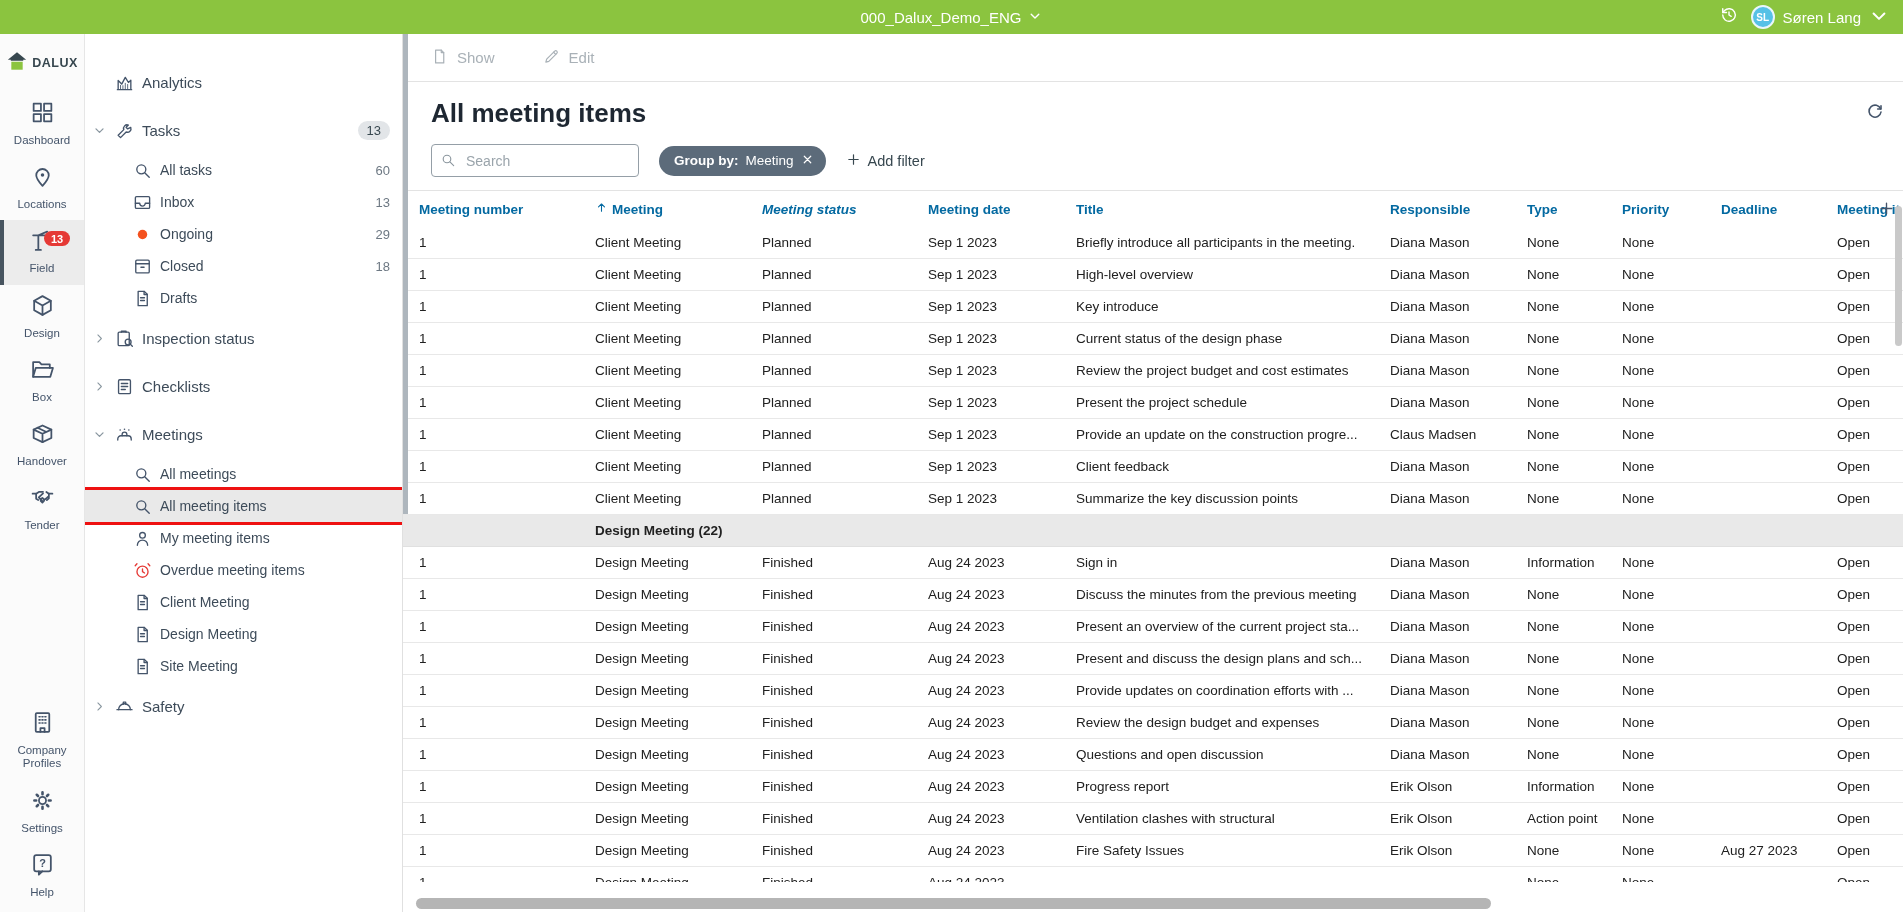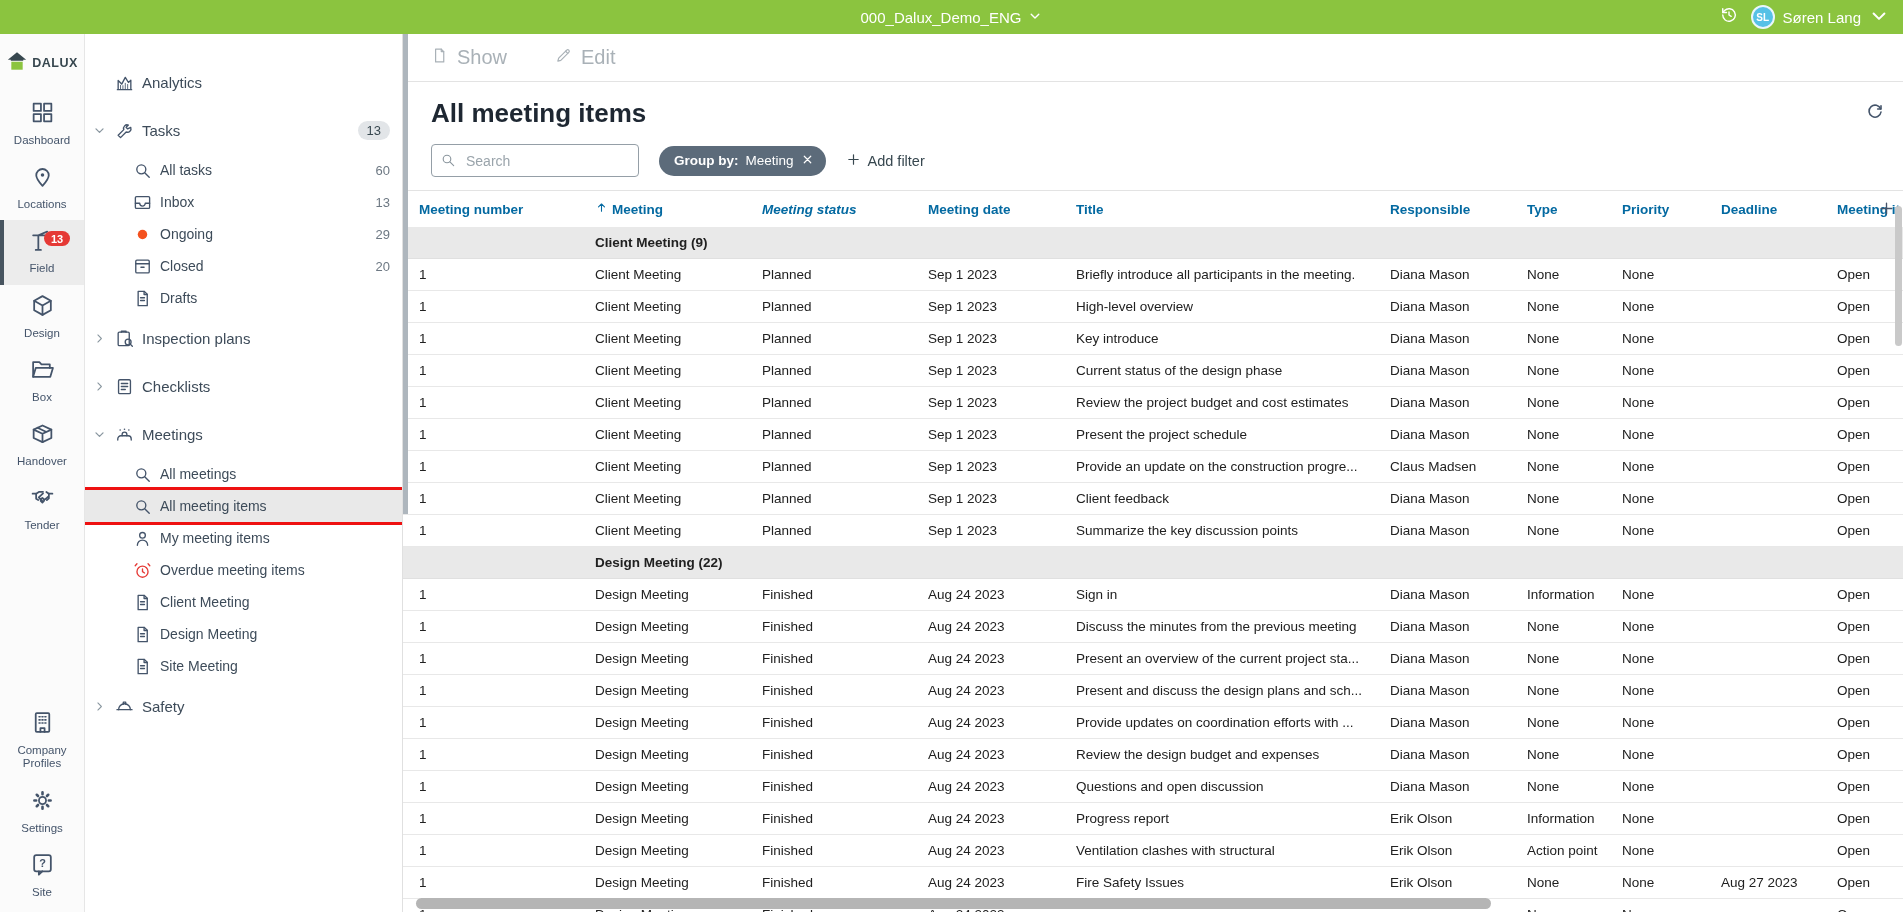--- a/index.html
+++ b/index.html
@@ -50,21 +50,21 @@
   .sb-item.top .sb-label { font-size:15px; }
   .sb-count { margin-right:12px; font-size:13px; color:#6d7883; }
   .sb-count.pill { background:#e2e5e8; color:#37474f; border-radius:10px; padding:2px 9px; }
   .sb-item.selected { background:#e9e9e9; outline:3px solid #ee1111; }
 
   
   .main { flex:1; position:relative; background:#fff; border-left:1px solid #e0e0e0; overflow:hidden; }
   .side-scroll { position:absolute; left:0; top:0; width:5px; height:480px; background:#aeb6bd; z-index:5; }
   .toolbar { height:48px; display:flex; align-items:center; gap:48px; padding-left:28px;
              border-bottom:1px solid #e3e3e3; }
-  .tool-btn { display:flex; align-items:center; gap:9px; color:#a9b1b7; font-size:20px; cursor:default; }
+  .tool-btn { display:flex; align-items:center; gap:9px; color:#a9b1b7; font-size:15px; cursor:default; }
   .tool-btn .ico svg { width:17px; height:17px; }
   .page-head { display:flex; justify-content:space-between; align-items:flex-start; padding:16px 18px 0 28px; }
   .page-title { font-size:26px; font-weight:bold; color:#1e2732; }
   .refresh-btn { color:#44546a; cursor:pointer; margin-top:4px; }
   .refresh-btn svg { width:20px; height:20px; }
   .filters { display:flex; align-items:center; gap:20px; padding:15px 28px 13px; }
   .search { position:relative; width:208px; height:33px; }
   .search input { width:100%; height:100%; border:1px solid #959fa7; border-radius:4px; outline:none;
                   padding:0 10px 0 34px; font-size:14px; color:#37474f;
                   font-family:"Liberation Sans","DejaVu Sans",sans-serif; }
@@ -205,21 +205,21 @@
                   <path d="M12 4.2v1.7M12 18.1v1.7M4.2 12h1.7M18.1 12h1.7M6.5 6.5l1.2 1.2M16.3 16.3l1.2 1.2M17.5 6.5l-1.2 1.2M7.7 16.3l-1.2 1.2" stroke-width="2.5"></path>
                 </svg></span></span>
                  <span class="rail-label">Settings</span>
           </div>
           <div class="rail-item">
             <span style="position:relative"><span class="ico "><svg viewBox="0 0 24 24" fill="none" stroke="currentColor" stroke-width="1.7" stroke-linecap="round" stroke-linejoin="round">
                   <rect x="4" y="3" width="16" height="15.5" rx="2"></rect>
                   <path d="M8.5 18.5v3.3l3.3-3.3"></path>
                   <text x="12" y="14.6" text-anchor="middle" font-size="10.5" font-weight="bold" fill="currentColor" stroke="none" font-family="Liberation Sans">?</text>
                 </svg></span></span>
-                 <span class="rail-label">Site</span>
+                 <span class="rail-label">Help</span>
           </div>
         </div>
     </div>
 
     <div class="sidebar">
       <div>
           <div class="sb-item top">
             <span class="sb-chev"></span>
     <span class="sb-ico ">
               <svg viewBox="0 0 24 24" fill="none" stroke="currentColor" stroke-width="1.7" stroke-linecap="round" stroke-linejoin="round">
@@ -278,21 +278,21 @@
           </div>
           <div class="sb-item child">
             <span class="sb-chev"></span>
     <span class="sb-ico ">
               <svg viewBox="0 0 24 24" fill="none" stroke="currentColor" stroke-width="1.7" stroke-linecap="round" stroke-linejoin="round">
                 <rect x="3.5" y="4" width="17" height="16" rx="1.5"></rect>
                 <path d="M3.5 8.5h17M10 13h4"></path>
               </svg>
             </span>
     <span class="sb-label">Closed</span>
-    <span class="sb-count ">20</span>
+    <span class="sb-count ">18</span>
           </div>
           <div class="sb-item child">
             <span class="sb-chev"></span>
     <span class="sb-ico ">
               <svg viewBox="0 0 24 24" fill="none" stroke="currentColor" stroke-width="1.7" stroke-linecap="round" stroke-linejoin="round">
                 <path d="M6.5 3h7.8L18 6.7V21H6.5z"></path>
                 <path d="M14 3v4h4M9.5 11h5M9.5 14.5h5"></path>
               </svg>
             </span>
     <span class="sb-label">Drafts</span>
@@ -304,21 +304,21 @@
               </svg>
             </span>
     <span class="sb-ico ">
               <svg viewBox="0 0 24 24" fill="none" stroke="currentColor" stroke-width="1.7" stroke-linecap="round" stroke-linejoin="round">
                 <rect x="4" y="4" width="14" height="17" rx="1.5"></rect>
                 <path d="M8 4V2.8h6V4"></path>
                 <circle cx="16.6" cy="16.4" r="3.7"></circle>
                 <path d="M19.3 19.1l2.6 2.6"></path>
               </svg>
             </span>
-    <span class="sb-label">Inspection plans</span>
+    <span class="sb-label">Inspection status</span>
     </div>
           <div class="sb-item top">
             <span class="sb-chev">
               <svg viewBox="0 0 24 24" fill="none" stroke="currentColor" stroke-width="2" stroke-linecap="round" stroke-linejoin="round">
                 <path d="M9 5.5l6.5 6.5L9 18.5"></path>
               </svg>
             </span>
     <span class="sb-ico ">
               <svg viewBox="0 0 24 24" fill="none" stroke="currentColor" stroke-width="1.7" stroke-linecap="round" stroke-linejoin="round">
                 <rect x="4.5" y="3.5" width="15" height="17.5" rx="1.5"></rect>
@@ -515,23 +515,20 @@
               <span>Deadline</span>
             </div>
             <div class="th" style="width: 83px;">
               <span>Meeting it</span>
             </div>
             <span class="add-col"><svg viewBox="0 0 24 24" fill="none" stroke="currentColor" stroke-width="1.9" stroke-linecap="round" stroke-linejoin="round">
                 <path d="M12 4.5v15M4.5 12h15"></path>
               </svg></span>
           </div>
         <div class="tbody">
-            <div class="tr group">
-              <span class="group-label">Client Meeting (9)</span>
-            </div>
             <div class="tr">
               <div class="td" style="width:176px">1</div>
               <div class="td" style="width:167px">Client Meeting</div>
               <div class="td" style="width:166px">Planned</div>
               <div class="td" style="width:148px">Sep 1 2023</div>
               <div class="td" style="width:314px">Briefly introduce all participants in the meeting.</div>
               <div class="td" style="width:137px">Diana Mason</div>
               <div class="td" style="width:95px">None</div>
               <div class="td" style="width:99px">None</div>
               <div class="td" style="width:116px"></div>

